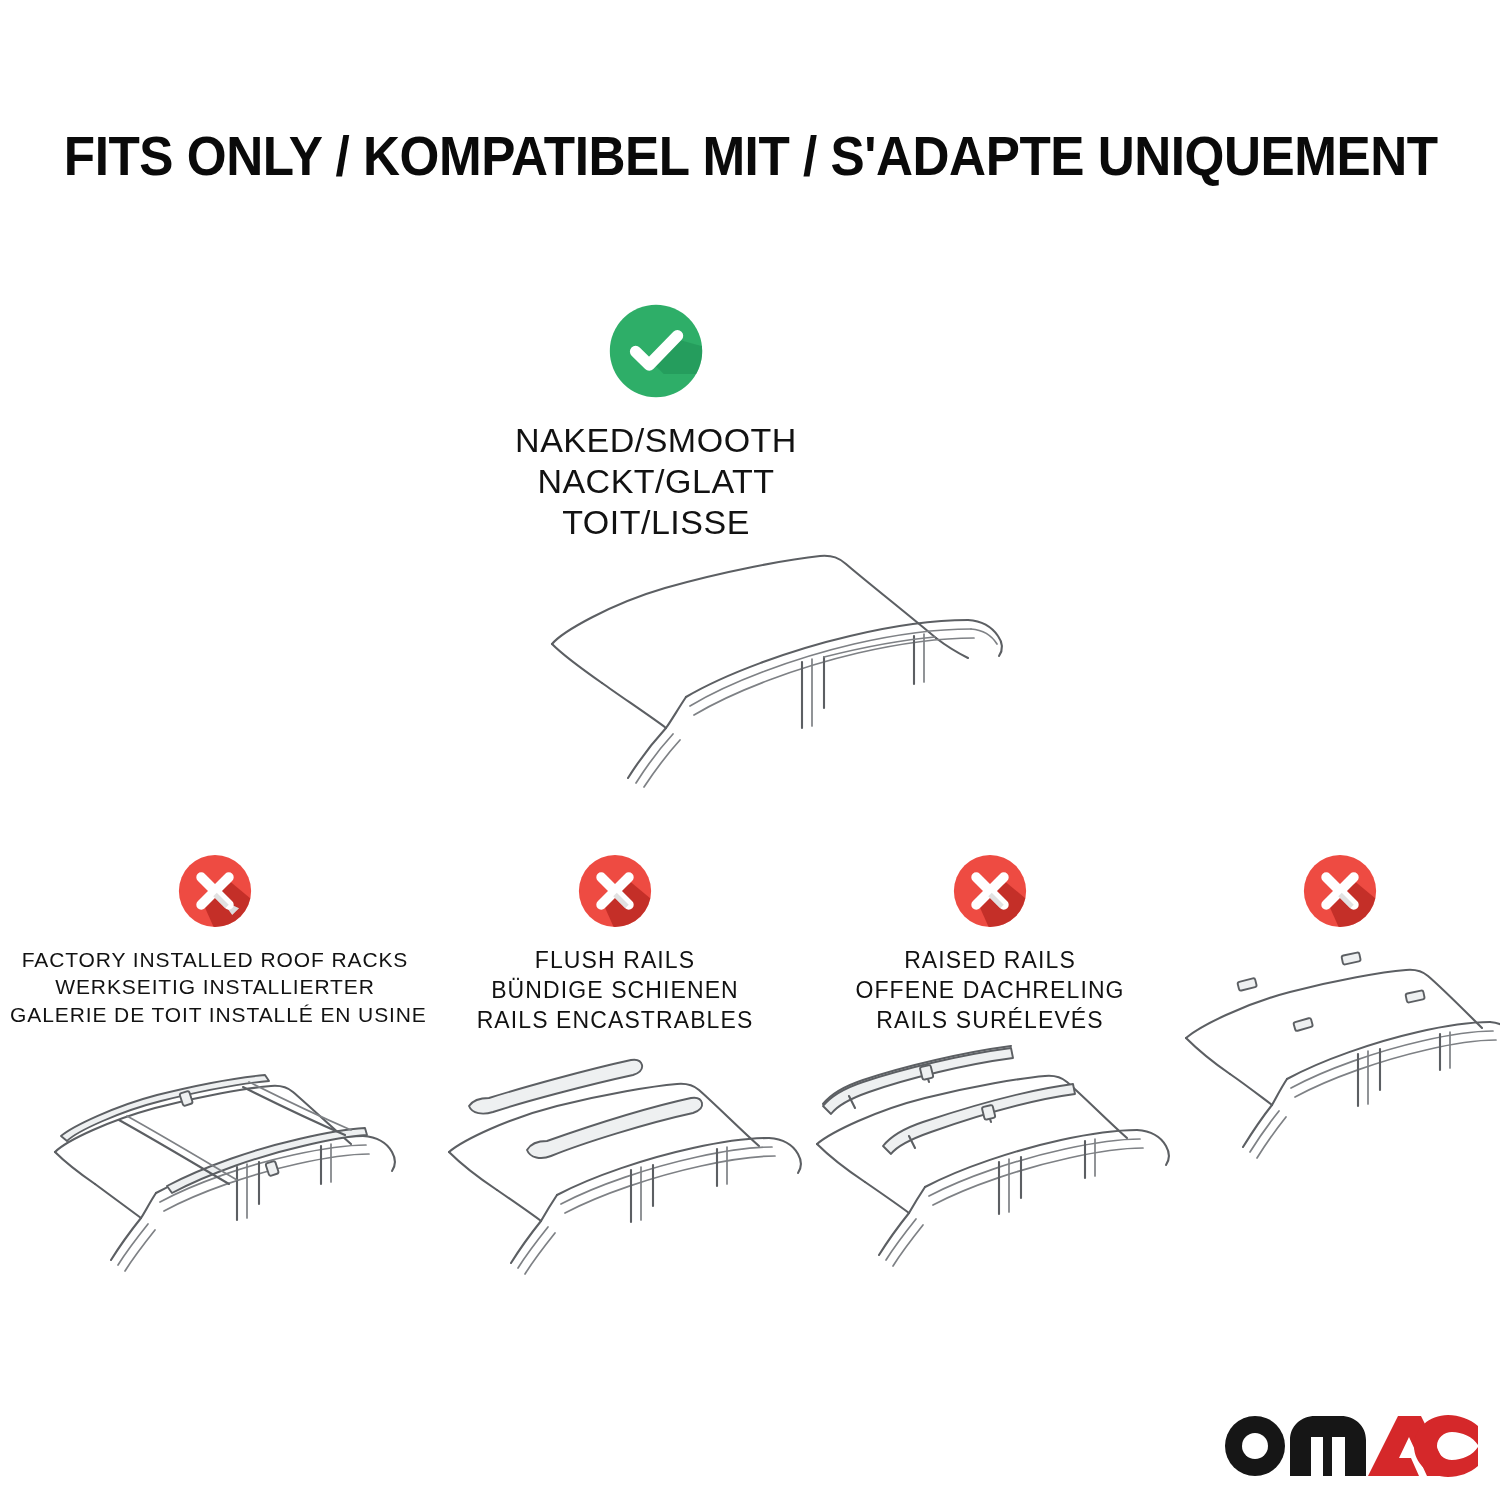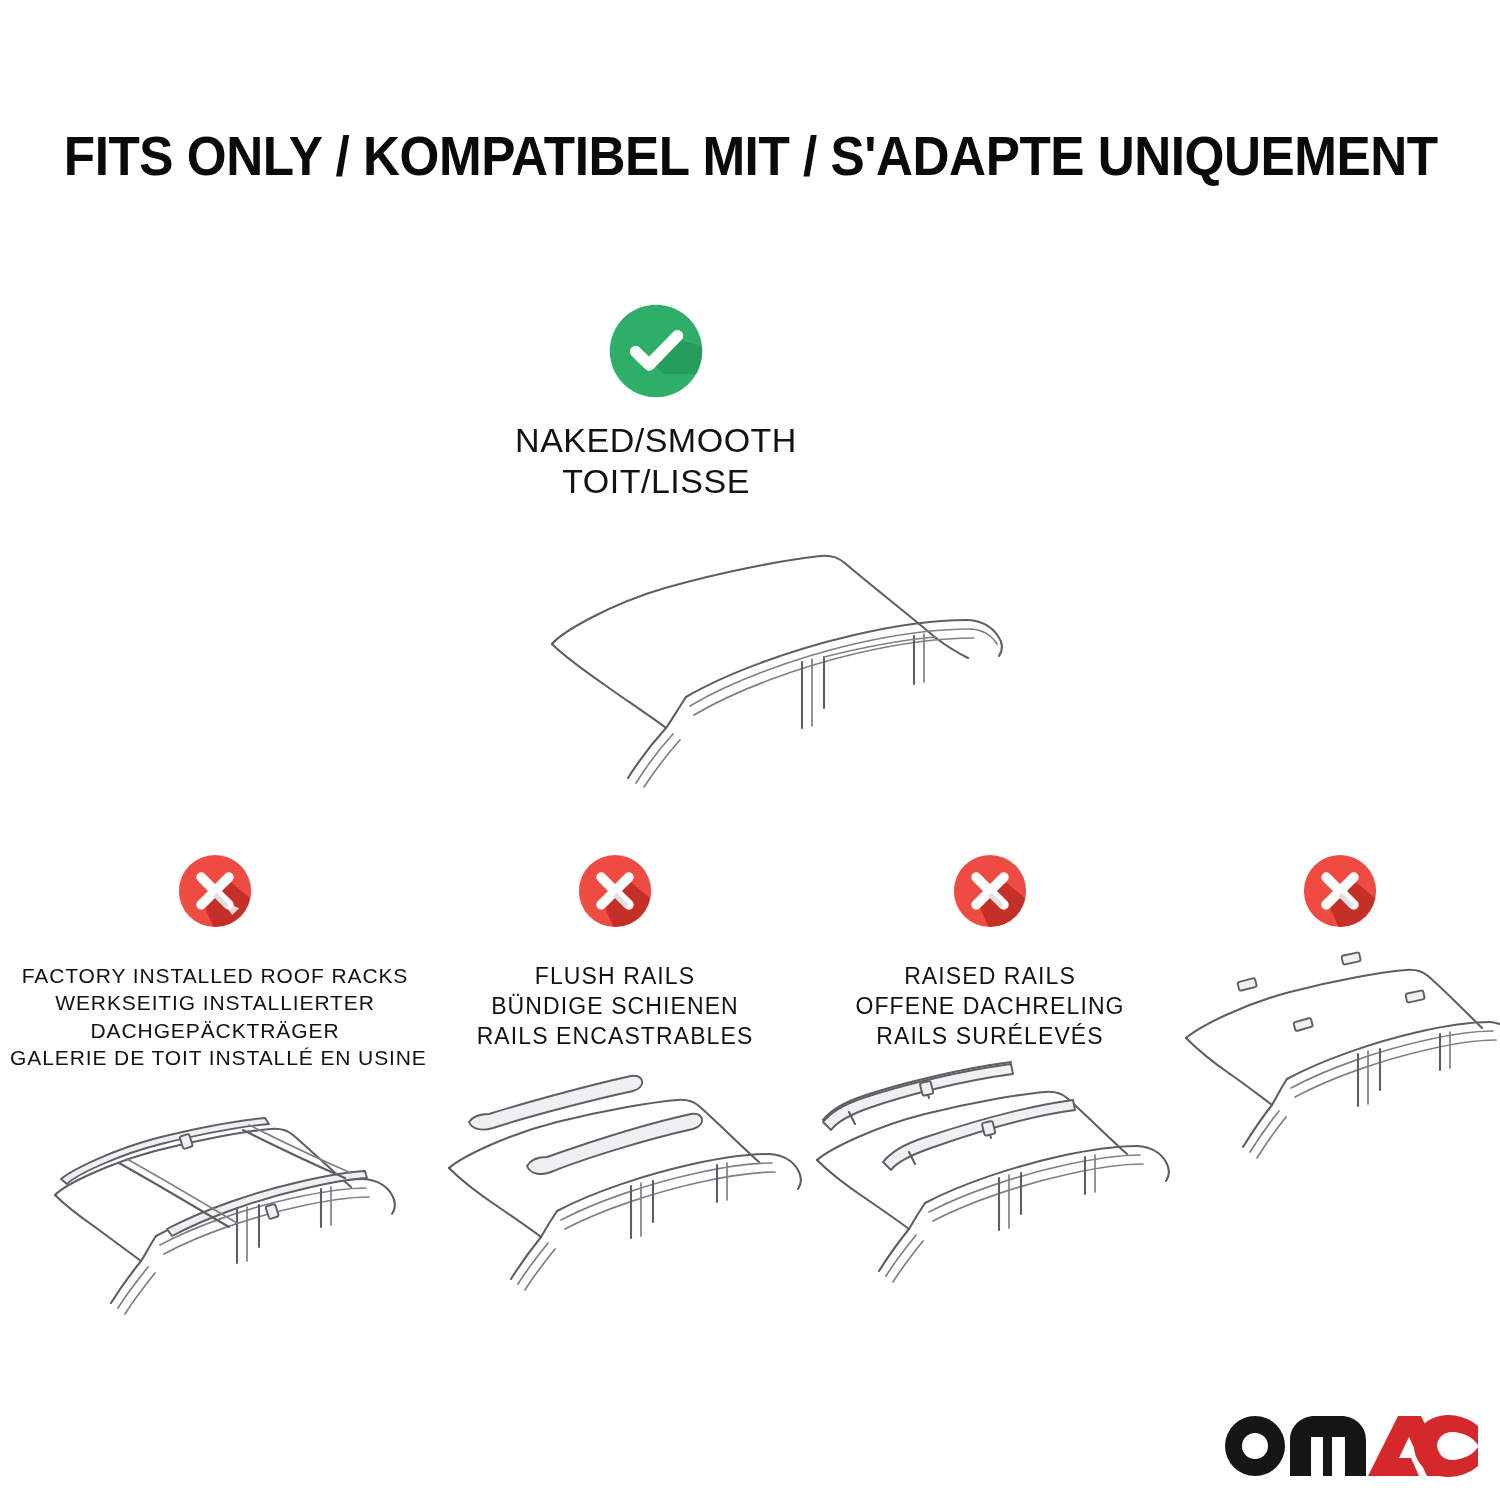--- a/index.html
+++ b/index.html
@@ -87,21 +87,21 @@
     position: absolute;
     top: 0;
     text-align: center;
   }
   .col-1 { left: 10px;   width: 410px; }
   .col-2 { left: 425px;  width: 380px; }
   .col-3 { left: 805px;  width: 370px; }
   .col-4 { left: 1180px; width: 320px; }
 
   .caption-small {
-    margin-top: 28px;
+    margin-top: 12px;
     font-size: 23px;
     line-height: 1.30;
     letter-spacing: 1.1px;
   }
   .caption-small .ln { display: block; white-space: nowrap; }
   .col-1 .caption-small { font-size: 21px; letter-spacing: 0.9px; }
 
   .nofit-art {
     position: relative;
     margin: 8px auto 0;
@@ -153,20 +153,21 @@
     </defs>
     <circle cx="50" cy="50" r="42" fill="#2eae68"></circle>
     <g clip-path="url(#clipGreen)">
       <path d="M43.5 57.5 L57 71 L100 71 L100 48 L71.5 40 Z" fill="#1f8f53" opacity="0.55"></path>
     </g>
     <path d="M31.5 50.5 L43.8 62.6 L69.5 36.2" fill="none" stroke="#ffffff" stroke-width="10.5" stroke-linecap="round" stroke-linejoin="round"></path>
   </svg>
 
   <div class="caption caption-main">
     <span class="ln">NAKED/SMOOTH</span>
+    <span class="ln">NACKT/GLATT</span>
     <span class="ln">TOIT/LISSE</span>
   </div>
 </div>
 
 <div class="fits-art">
   <svg viewBox="0 0 540 290" width="540" height="290">
 
     <path class="ln-stroke" d="M62 128 C72 116 120 88 175 72 C235 55 300 43 330 40 C343 39 349 42 356 48
                                C372 62 420 100 446 122"></path>
 
@@ -217,21 +218,20 @@
       </g>
       <path d="M34 34 L66 66 M66 34 L34 66" fill="none" stroke="#ffffff" stroke-width="11.5" stroke-linecap="round"></path>
       <g clip-path="url(#clipRed1)">
         <path d="M52 52 L66 66 L62 70 L48 56 Z" fill="#dcdcdc" opacity="0.85"></path>
       </g>
     </svg>
 
     <div class="caption caption-small">
       <span class="ln">FACTORY INSTALLED ROOF RACKS</span>
       <span class="ln">WERKSEITIG INSTALLIERTER</span>
-      <span class="ln">DACHGEPÄCKTRÄGER</span>
       <span class="ln">GALERIE DE TOIT INSTALLÉ EN USINE</span>
     </div>
 
     <div class="nofit-art">
       <svg viewBox="0 0 400 240" width="400" height="240">
 
         <path class="ln-stroke" d="M40 116 C52 104 96 84 140 72 C186 60 232 52 256 50 C266 49 272 51 278 56 C292 68 320 94 336 108"></path>
         <path class="ln-stroke" d="M40 116 C48 124 64 137 80 148"></path>
         <path class="ln-stroke" d="M80 148 C96 160 114 173 126 182"></path>
         <path class="ln-stroke" d="M126 182 C130 176 135 166 141 157"></path>

